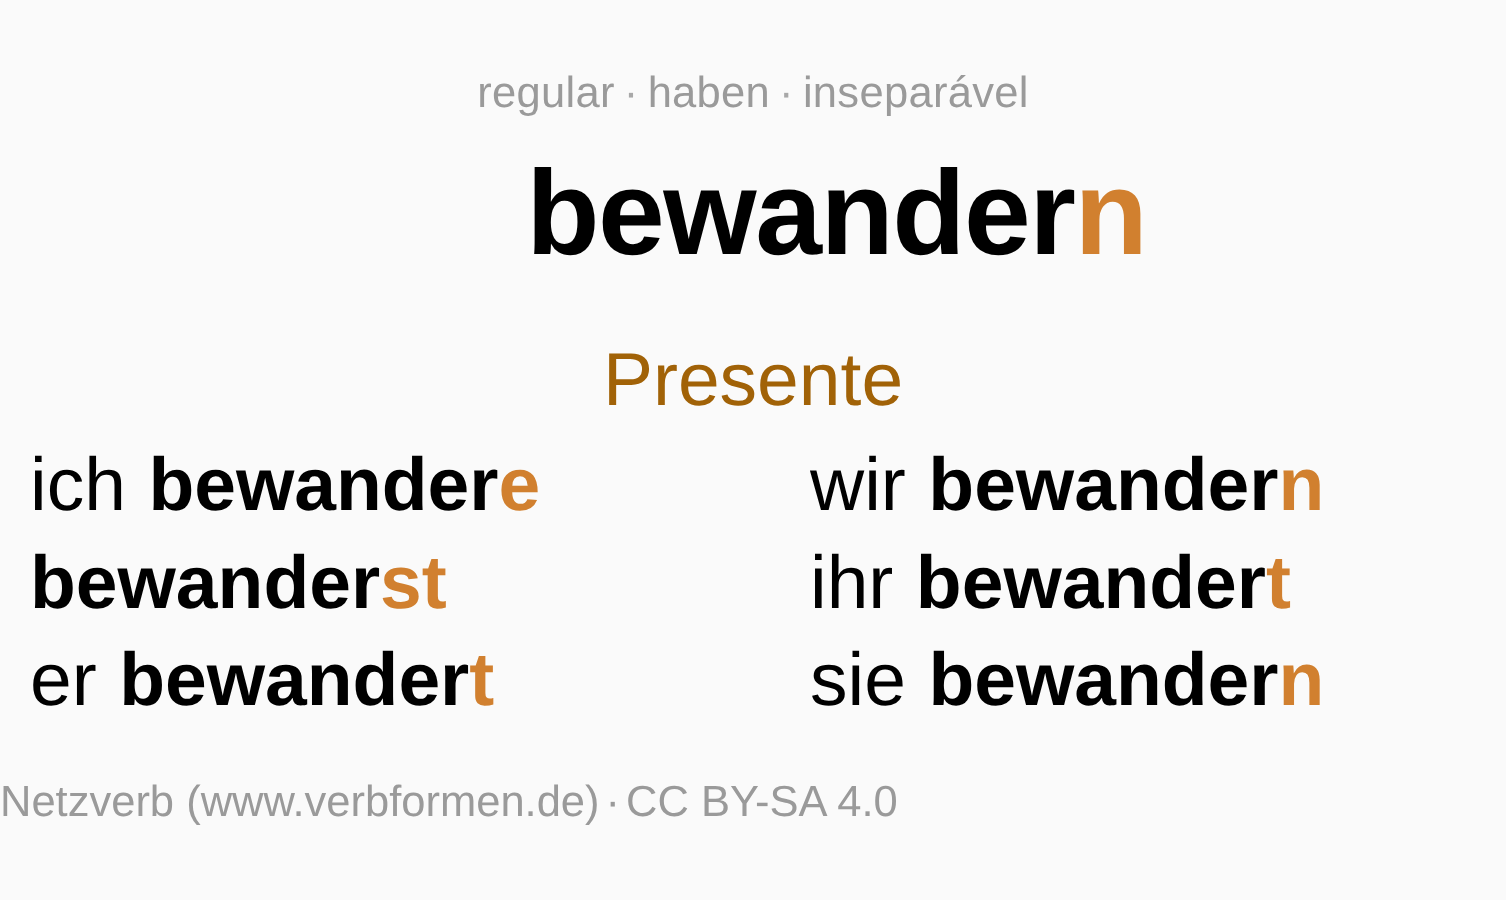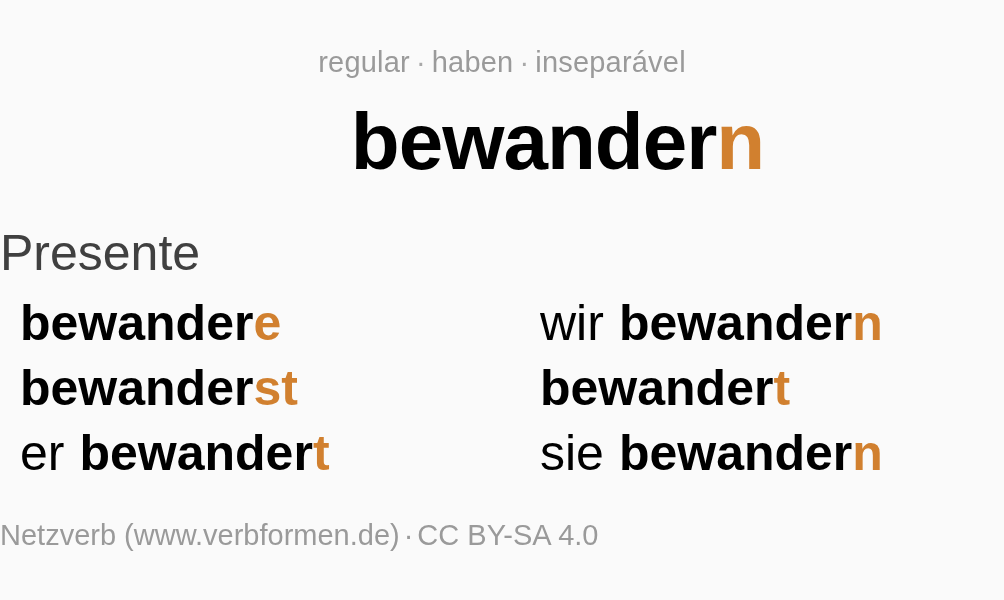--- a/index.html
+++ b/index.html
@@ -75,22 +75,22 @@
     font-weight: bold;
     line-height: 1;
     letter-spacing: -1px;
     color: #000000;
     white-space: nowrap;
   }
   .verb-title .ending { color: #d1802f; }
 
   
   .tense {
-    text-align: left;
-    color: #404040;
+    text-align: center;
+    color: #a16207;
     font-size: 50px;
     line-height: 1;
     padding-top: 24px;
     padding-bottom: 6px;
     white-space: nowrap;
   }
 
   
   .forms {
     display: grid;
@@ -151,34 +151,36 @@
     <span class="verb-title"><span>bewander</span><span class="ending">n</span></span>
   </div>
 
   <div class="rule rule-mid"></div>
 
   <div class="tense">Presente</div>
 
   <div class="forms">
 
     <div class="form-row">
+      <span class="pronoun">ich</span>
         <span class="stem">bewander</span>
         <span class="suffix">e</span>
     </div>
     <div class="form-row">
       <span class="pronoun">wir</span>
         <span class="stem">bewander</span>
         <span class="suffix">n</span>
     </div>
 
     <div class="form-row">
         <span class="stem">bewander</span>
         <span class="suffix">st</span>
     </div>
     <div class="form-row">
+      <span class="pronoun">ihr</span>
         <span class="stem">bewander</span>
         <span class="suffix">t</span>
     </div>
 
     <div class="form-row">
       <span class="pronoun">er</span>
         <span class="stem">bewander</span>
         <span class="suffix">t</span>
     </div>
     <div class="form-row">

